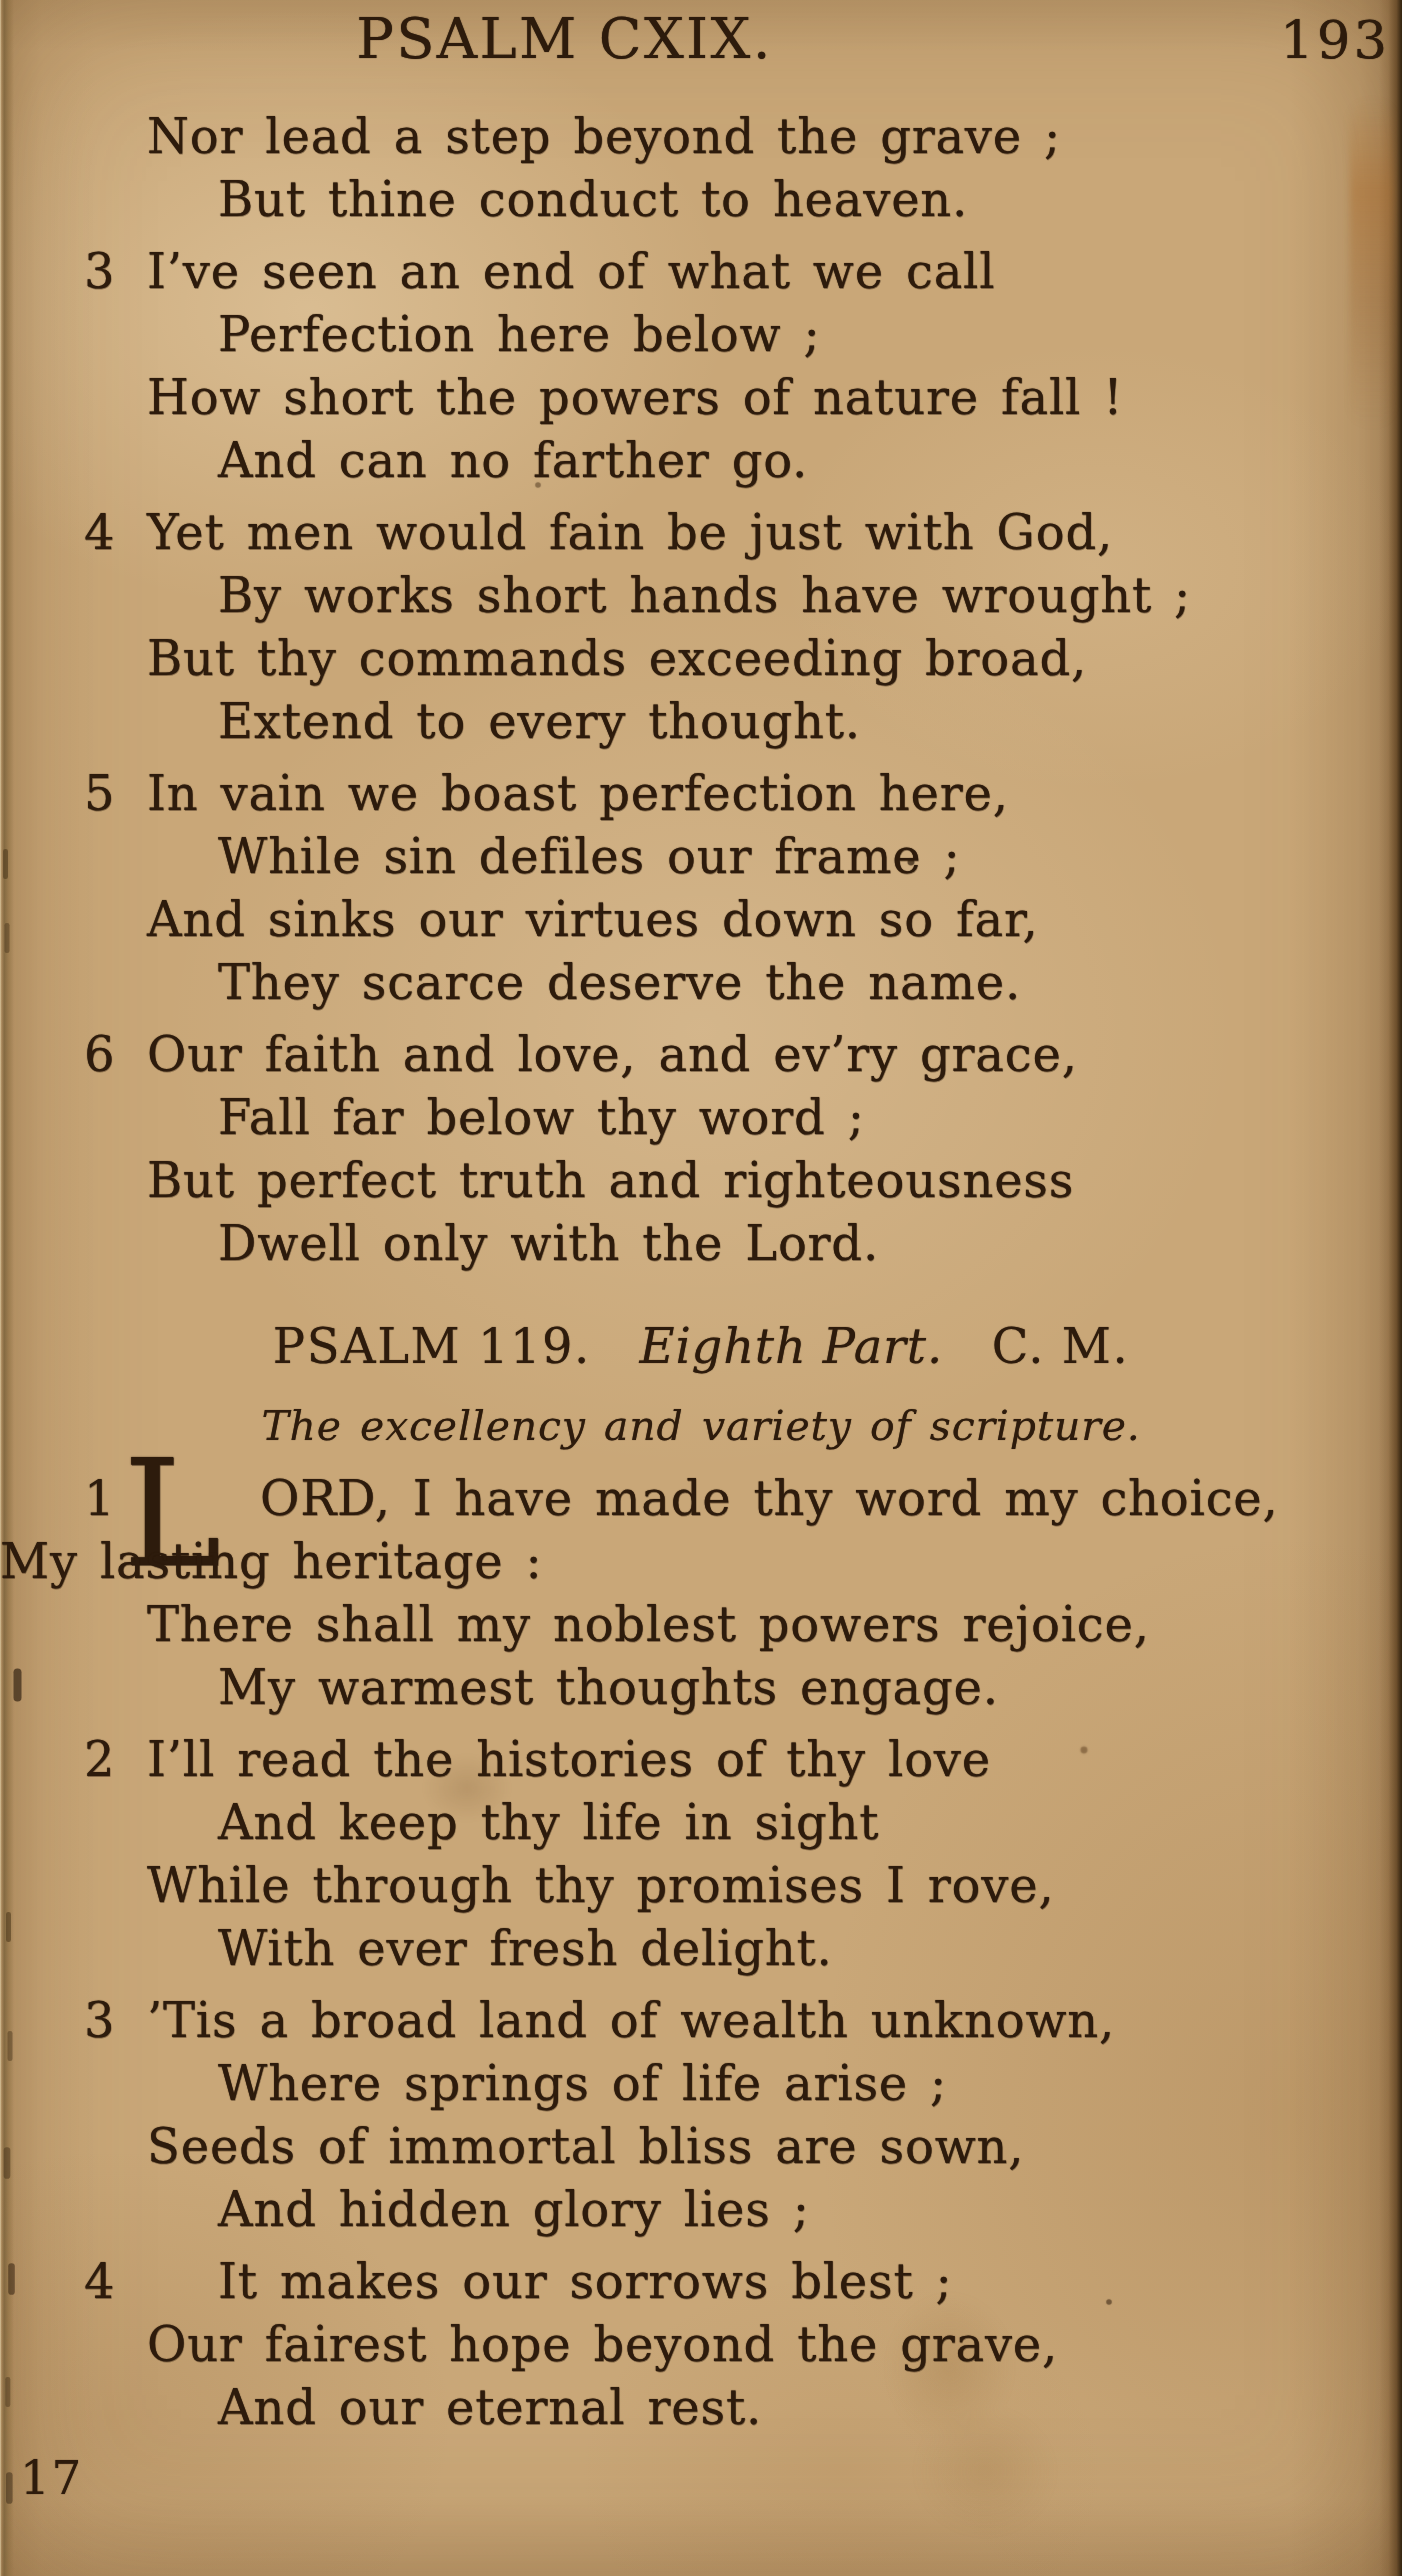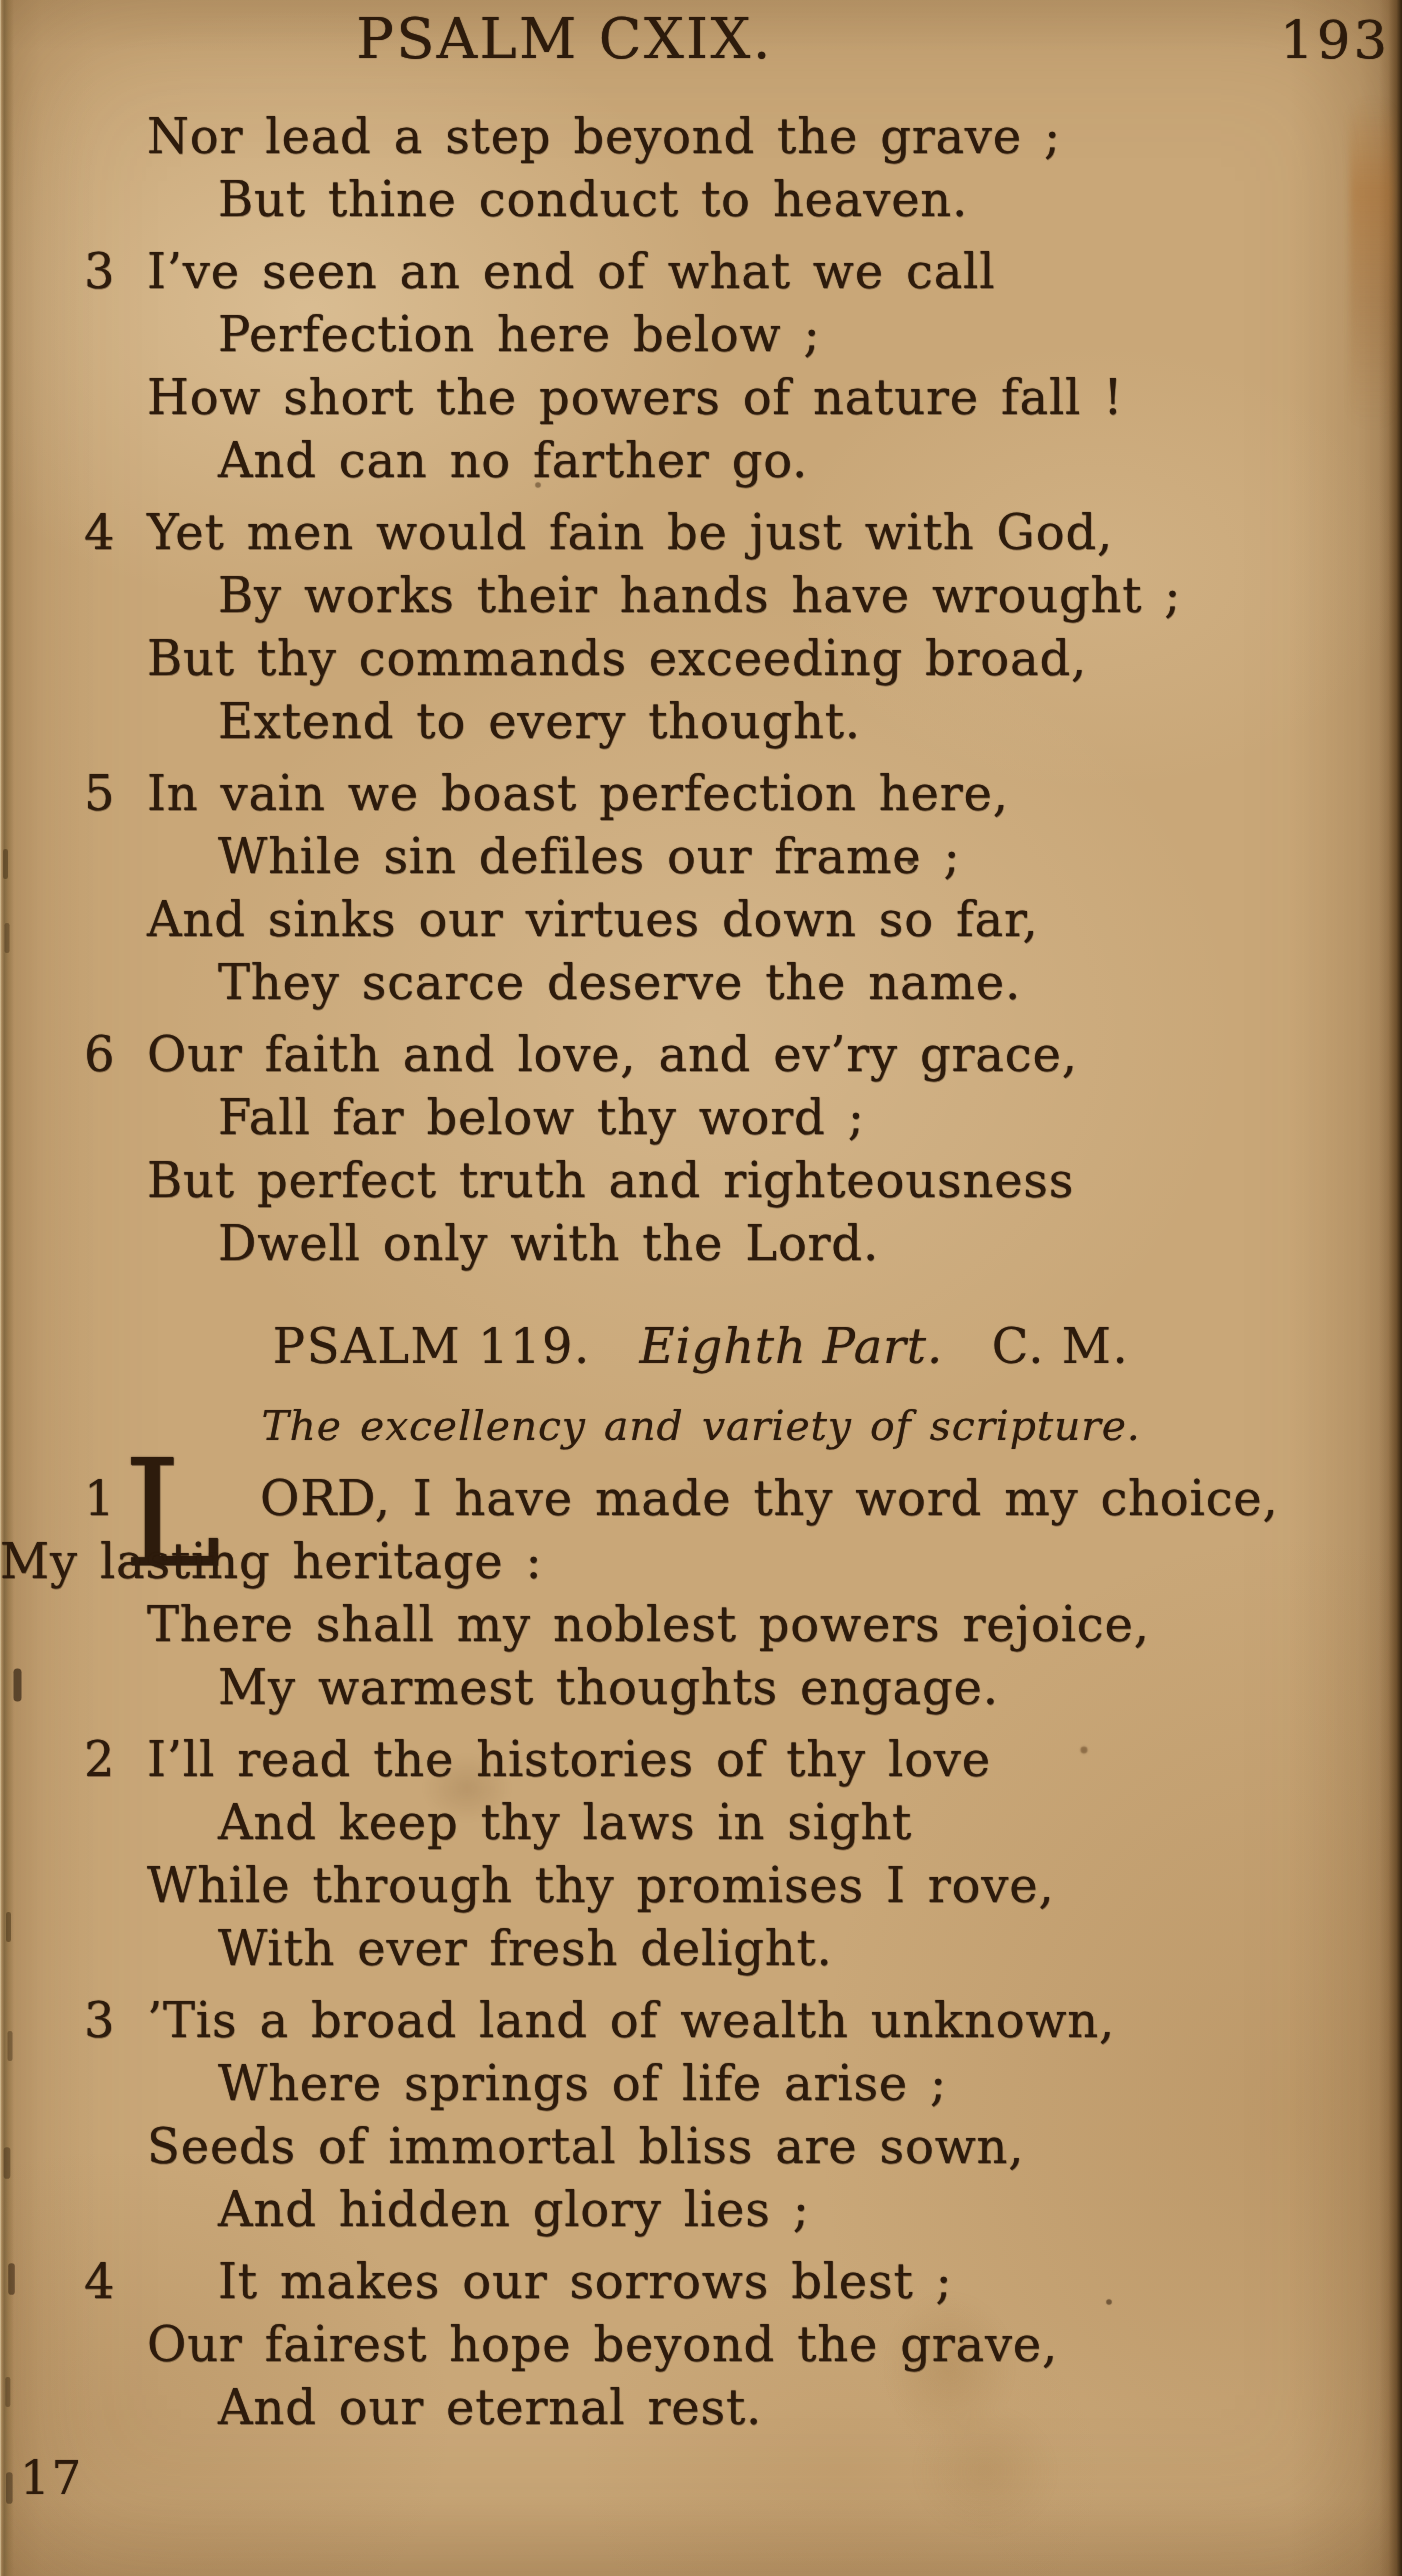--- a/index.html
+++ b/index.html
@@ -173,21 +173,21 @@
       <div class="vline l2">Perfection here below ;</div>
       <div class="vline l1">How short the powers of nature fall !</div>
       <div class="vline l2">And can no farther go.</div>
     </div>
 
     <div class="stanza">
       <div class="vline l1">
         <span class="vnum">4</span>
         <span>Yet men would fain be just with God,</span>
       </div>
-      <div class="vline l2">By works their hands have wrought ;</div>
+      <div class="vline l2">By works short hands have wrought ;</div>
       <div class="vline l1">But thy commands exceeding broad,</div>
       <div class="vline l2">Extend to every thought.</div>
     </div>
 
     <div class="stanza">
       <div class="vline l1">
         <span class="vnum">5</span>
         <span>In vain we boast perfection here,</span>
       </div>
       <div class="vline l2">While sin defiles our frame ;</div>
@@ -221,21 +221,21 @@
       <div class="vline dc-l2">My lasting heritage :</div>
       <div class="vline l1">There shall my noblest powers rejoice,</div>
       <div class="vline l2">My warmest thoughts engage.</div>
     </div>
 
     <div class="stanza">
       <div class="vline l1">
         <span class="vnum">2</span>
         <span>I’ll read the histories of thy love</span>
       </div>
-      <div class="vline l2">And keep thy laws in sight</div>
+      <div class="vline l2">And keep thy life in sight</div>
       <div class="vline l1">While through thy promises I rove,</div>
       <div class="vline l2">With ever fresh delight.</div>
     </div>
 
     <div class="stanza">
       <div class="vline l1">
         <span class="vnum">3</span>
         <span>’Tis a broad land of wealth unknown,</span>
       </div>
       <div class="vline l2">Where springs of life arise ;</div>

